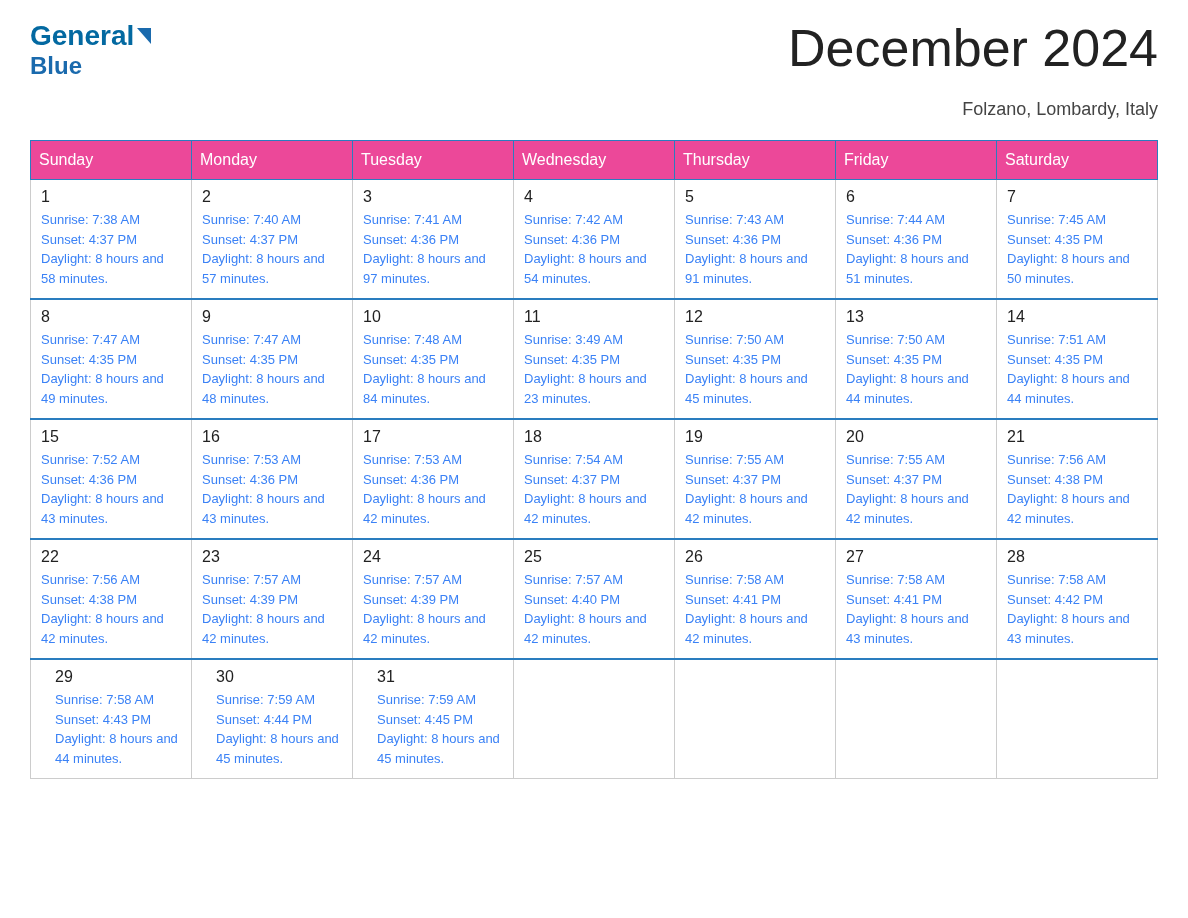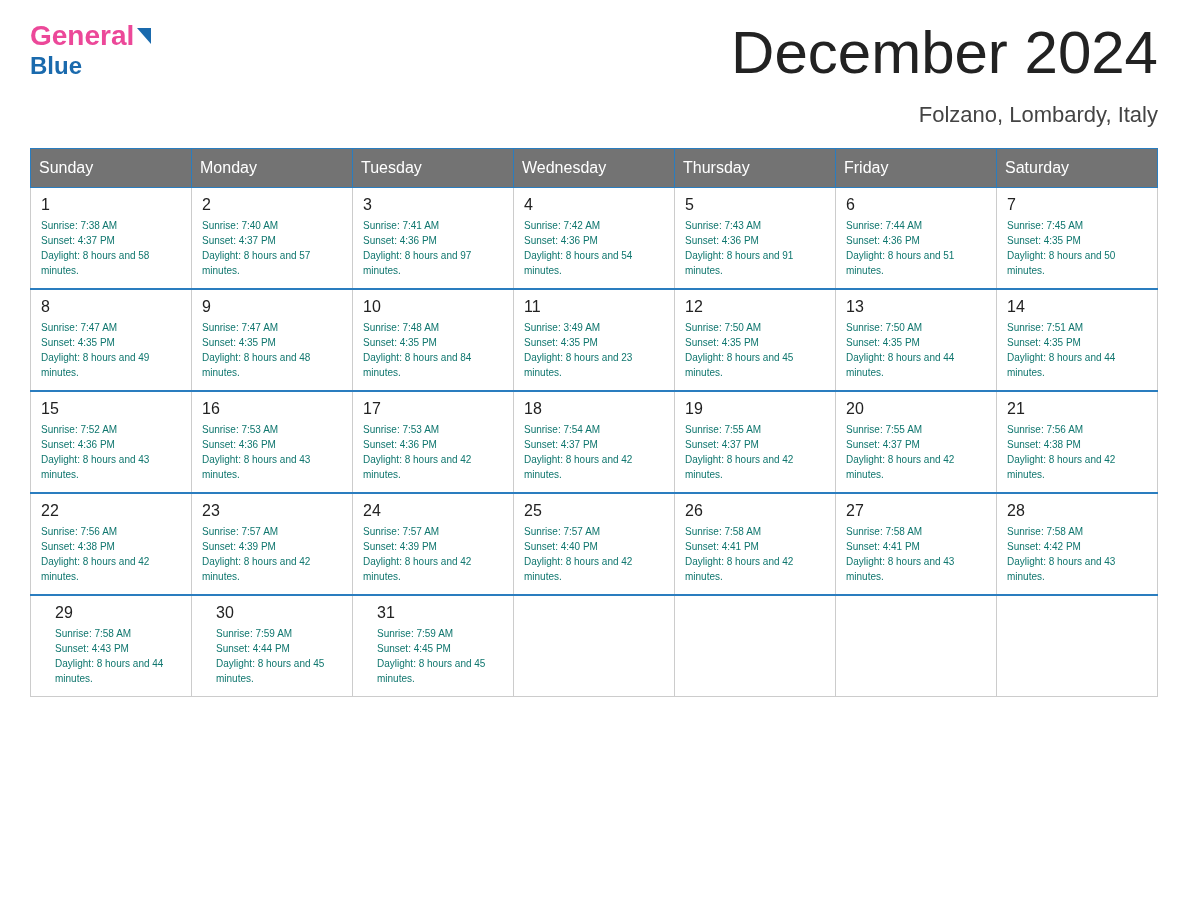--- a/index.html
+++ b/index.html
@@ -21,54 +21,54 @@
       flex-direction: column;
       align-items: flex-start;
     }
     .logo-text {
       display: flex;
       align-items: center;
       font-size: 28px;
       font-weight: bold;
       color: #333;
     }
-    .logo-general { color: #ec4899; text-align: right; }
+    .logo-general { color: #0369a1; text-align: right; }
     .logo-blue-triangle {
       width: 0;
       height: 0;
       border-left: 14px solid transparent;
       border-top: 16px solid #1a6aad;
       margin: 0 3px;
       display: inline-block;
     }
     .logo-blue-text {
       color: #1a6aad;
       font-size: 24px;
       font-weight: bold;
     }
     .title-block {
       text-align: right;
     }
     .month-title {
-      font-size: 60px;
+      font-size: 52px;
       font-weight: normal;
       color: #222;
       line-height: 1.1;
     }
     .location-subtitle {
-      font-size: 22px;
+      font-size: 18px;
       color: #444;
-      margin-top: 16px;
+      margin-top: 22px;
     }
     .calendar {
       width: 100%;
       border-collapse: collapse;
     }
     .calendar th {
-      background: #737373;
+      background: #ec4899;
       color: #fff;
       padding: 10px 8px;
       font-size: 16px;
       font-weight: normal;
       text-align: left;
       border: 1px solid #2a7dbf;
     }
     .calendar td {
       vertical-align: top;
       padding: 8px 10px 10px 10px;
@@ -85,23 +85,23 @@
       border-bottom: 1px solid #ccc;
       padding-left: 24px;
     }
     .day-number {
       font-size: 16px;
       font-weight: normal;
       margin-bottom: 4px;
       display: block;
     }
     .day-info {
-      font-size: 10px;
+      font-size: 13px;
       line-height: 1.5;
-      color: #0f766e;
+      color: #3b82f6;
     }
     .empty-cell {
       background: #fff;
     }
   </style>
 </head>
 <body>
 
 <div class="header">
   <div class="logo">

